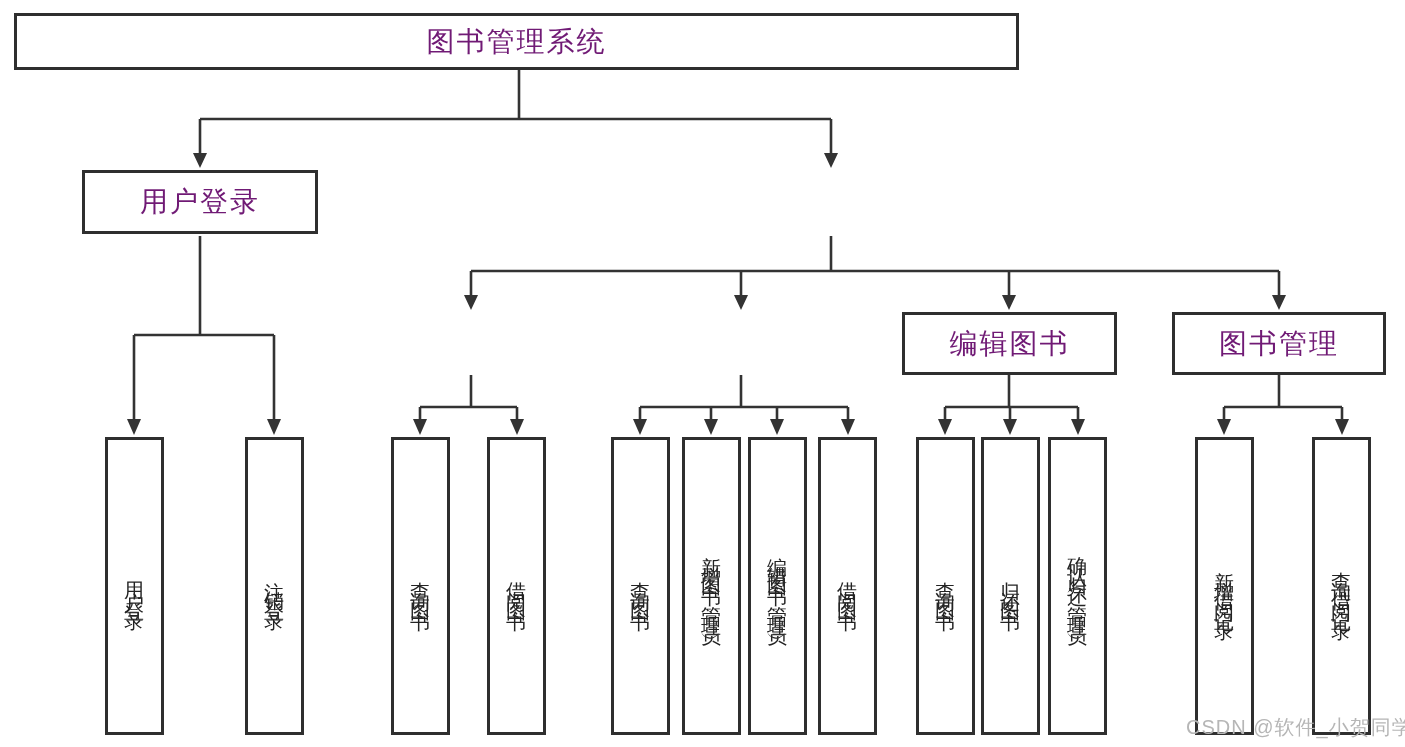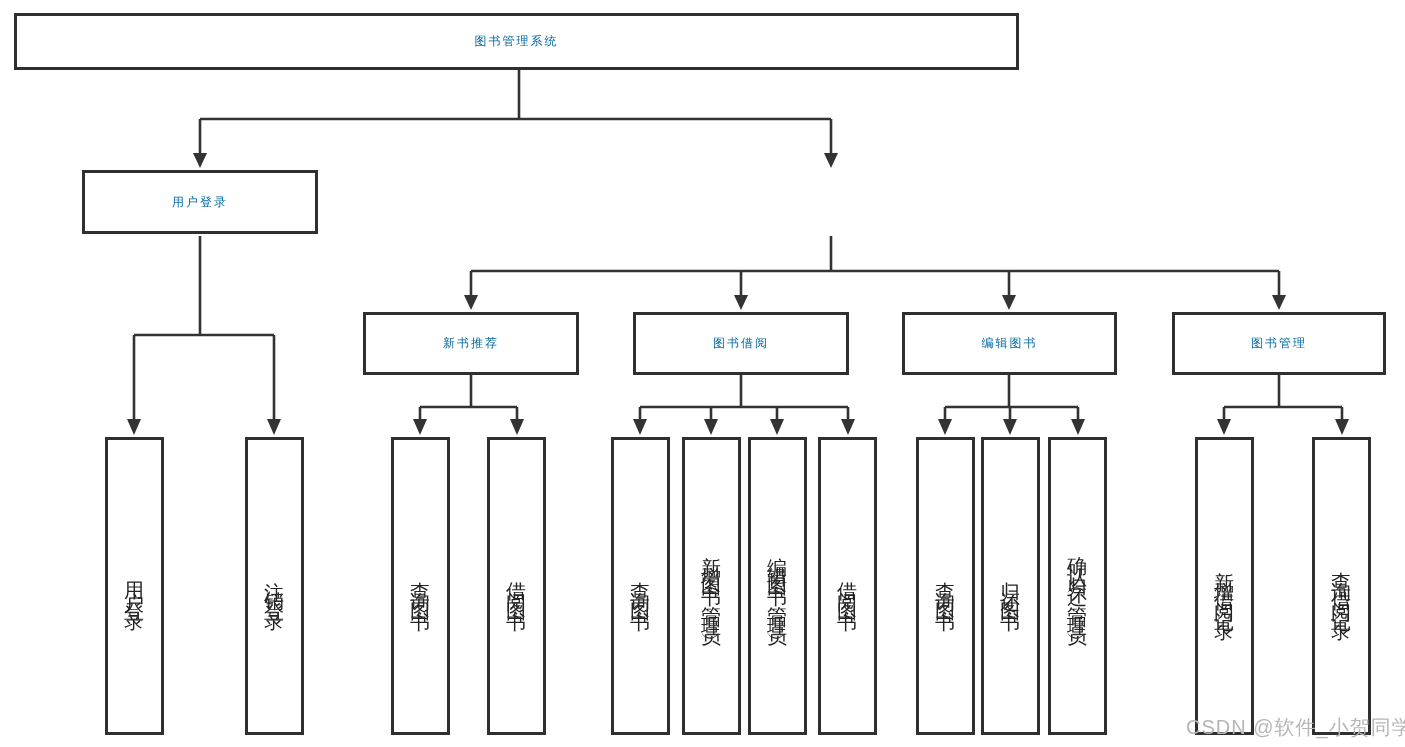--- a/index.html
+++ b/index.html
@@ -29,22 +29,22 @@
     stroke: none;
   }
 
   .node {
     position: absolute;
     background: #ffffff;
     border: 3px solid #2f2f2f;
     display: flex;
     align-items: center;
     justify-content: center;
-    font-size: 12px;
-    color: #0369a1;
+    font-size: 28px;
+    color: #701a75;
     z-index: 2;
     letter-spacing: 2px;
     text-align: center;
     line-height: 1.2;
   }
 
   .node-v {
     writing-mode: vertical-rl;
     text-orientation: mixed;
     letter-spacing: 10px;
@@ -127,22 +127,20 @@
     <path d="M1224 407 V420"></path>
       <polygon points="1217,419 1231,419 1224,435"></polygon>
     <path d="M1342 407 V420"></path>
       <polygon points="1335,419 1349,419 1342,435"></polygon>
   </svg>
 
   <div class="node" style="left:14px; top:13px; width:1005px; height:57px;">图书管理系统</div>
 
   <div class="node" style="left:82px; top:170px; width:236px; height:64px;">用户登录</div>
 
-  <div class="node" style="left:363px; top:312px; width:216px; height:63px;">新书推荐</div>
-  <div class="node" style="left:633px; top:312px; width:216px; height:63px;">图书借阅</div>
   <div class="node" style="left:902px; top:312px; width:215px; height:63px;">编辑图书</div>
   <div class="node" style="left:1172px; top:312px; width:214px; height:63px;">图书管理</div>
 
   <div class="node node-v" style="left:105px; top:437px; width:59px; height:298px;">用户登录</div>
   <div class="node node-v" style="left:245px; top:437px; width:59px; height:298px;">注销登录</div>
 
   <div class="node node-v" style="left:391px; top:437px; width:59px; height:298px;">查询图书</div>
   <div class="node node-v" style="left:487px; top:437px; width:59px; height:298px;">借阅图书</div>
 
   <div class="node node-v" style="left:611px; top:437px; width:59px; height:298px;">查询图书</div>

